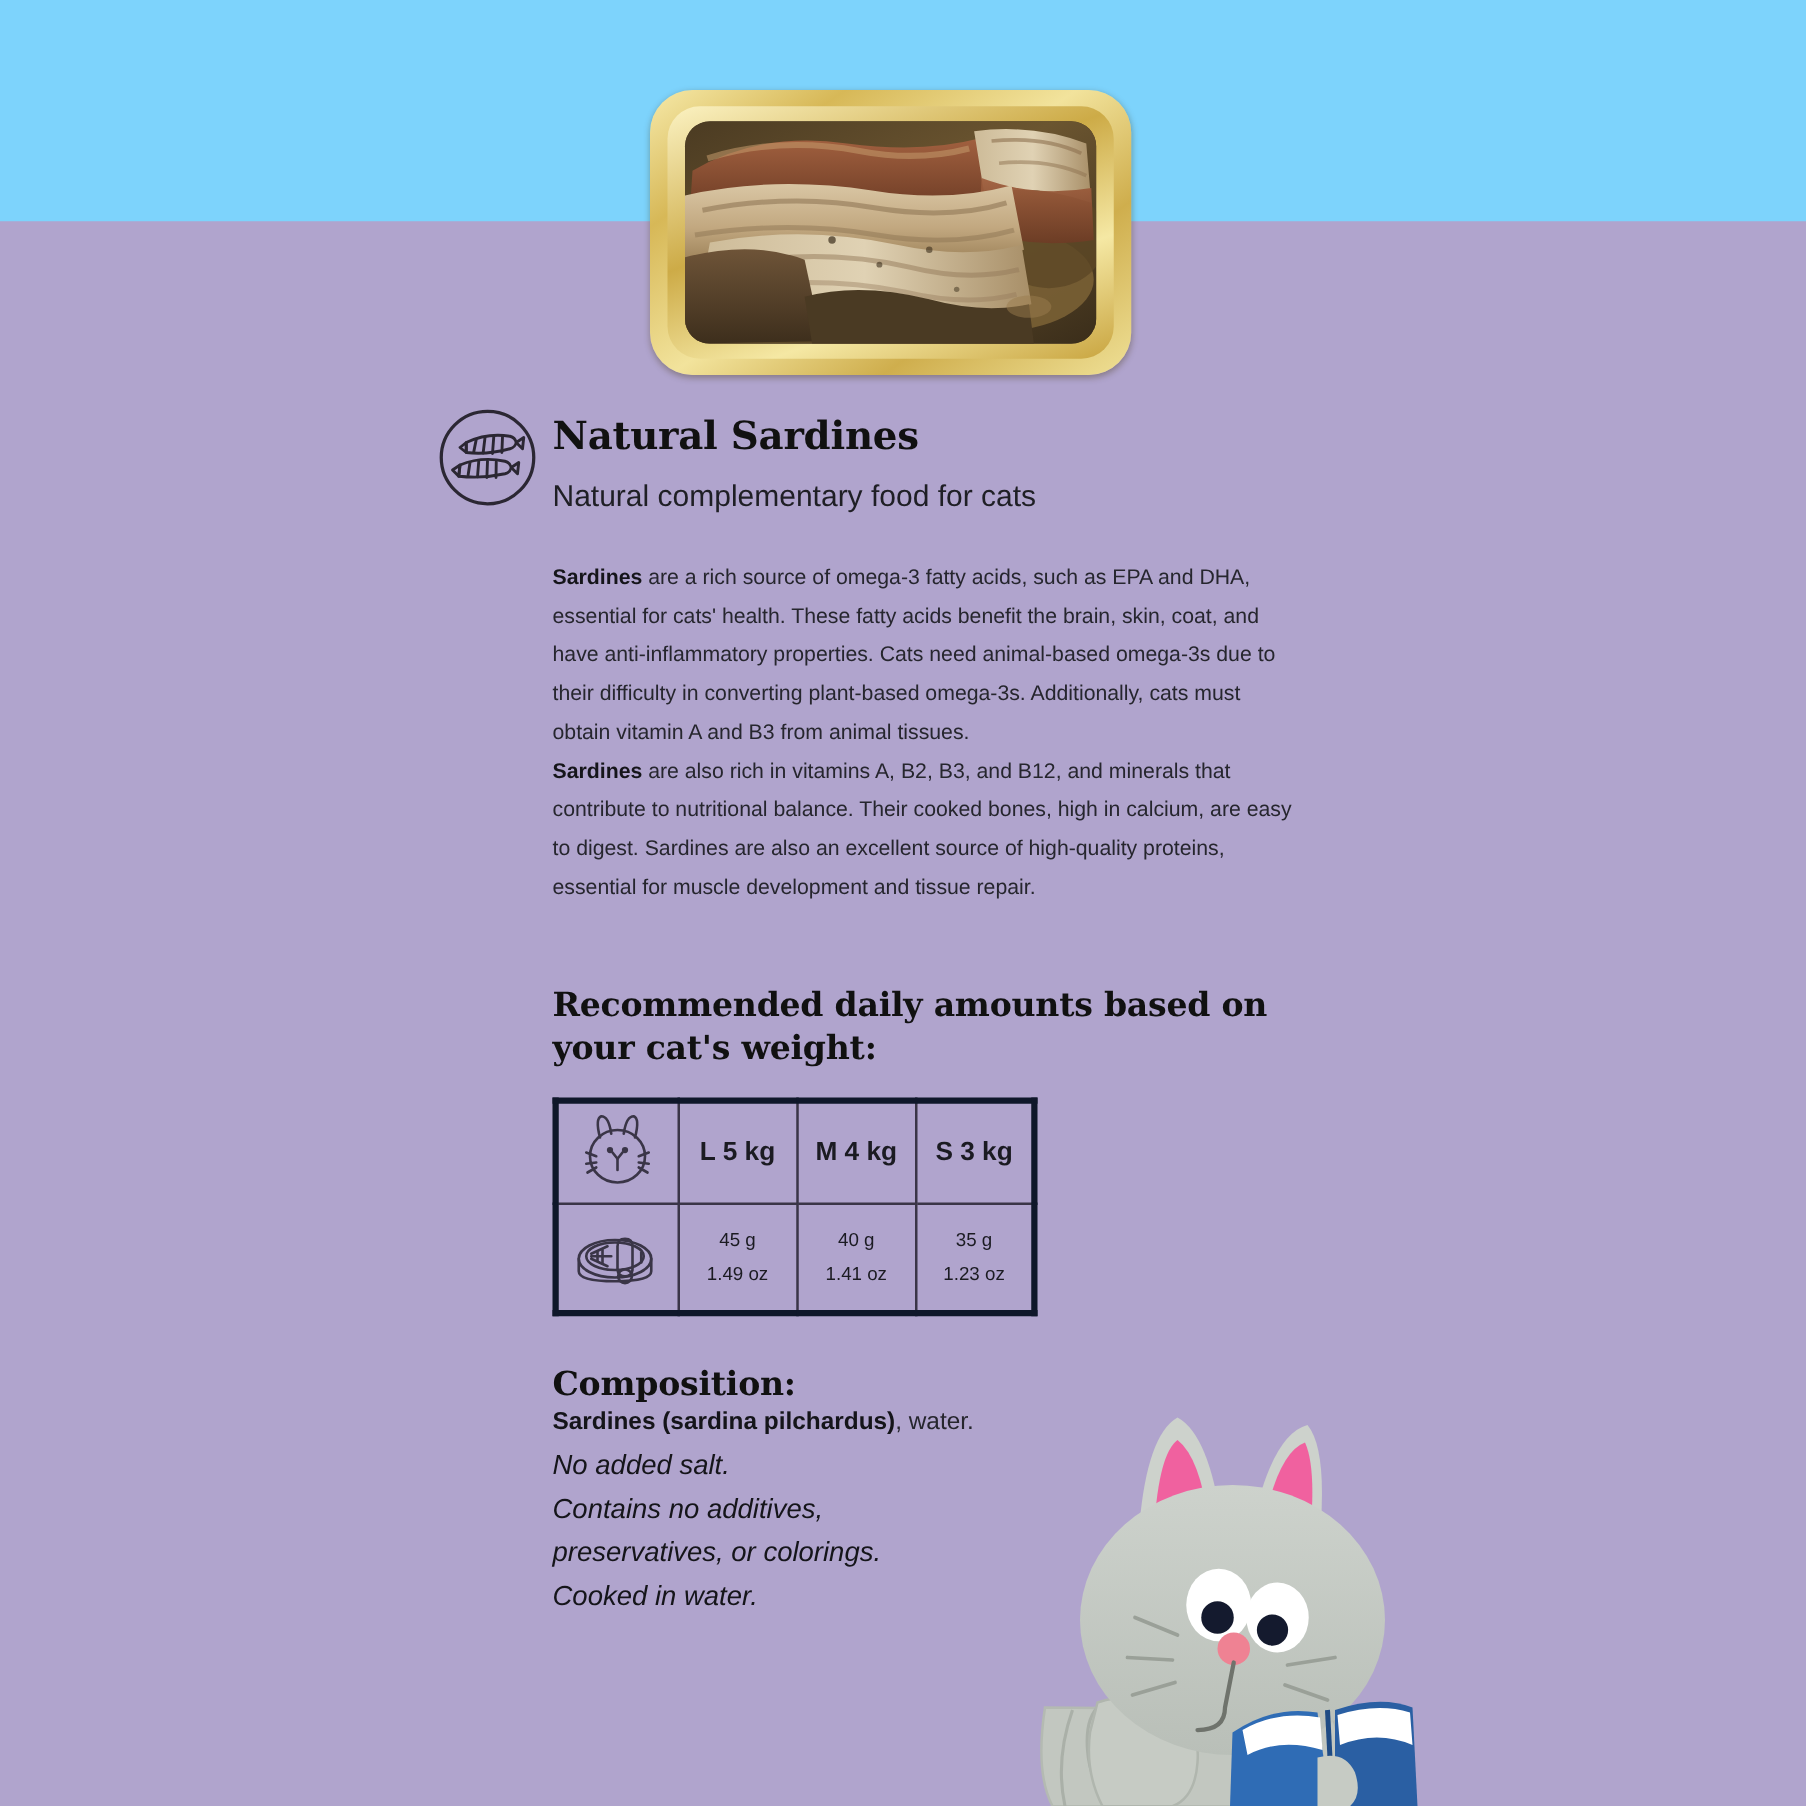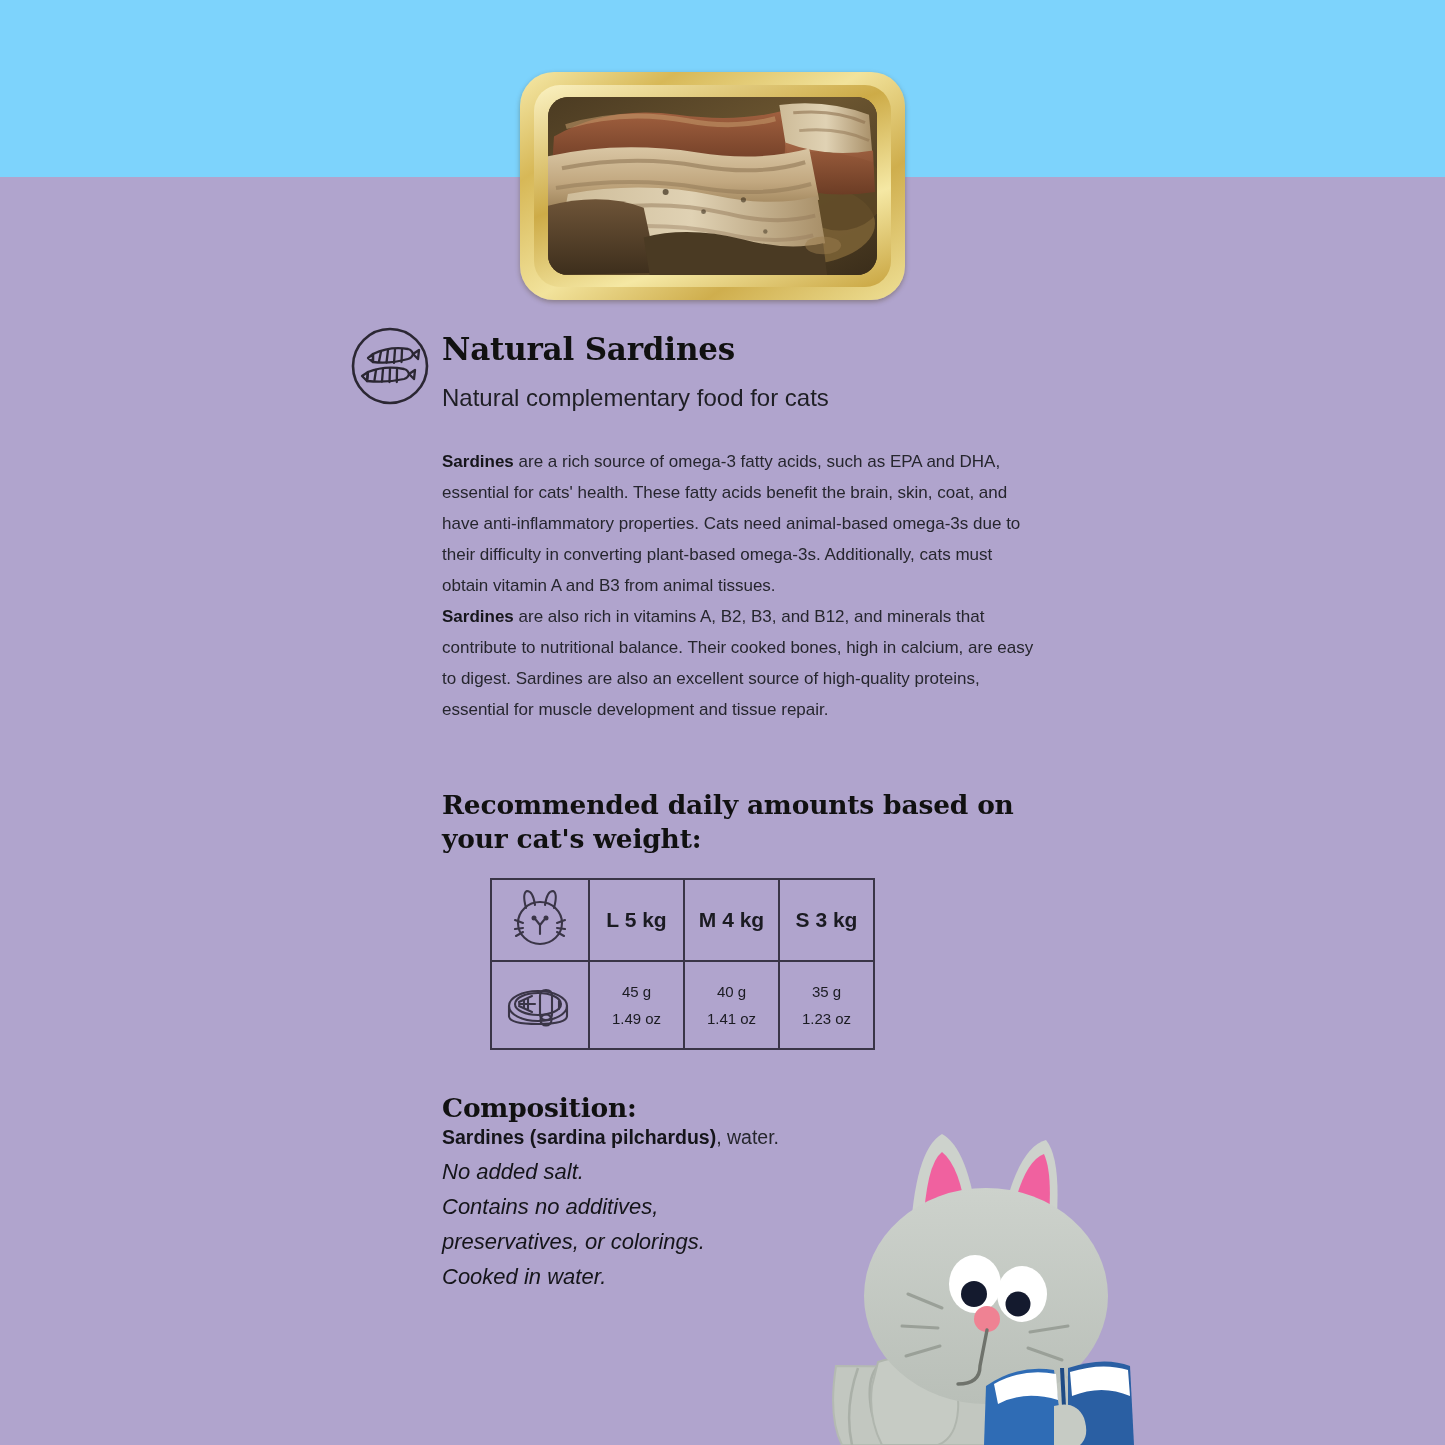--- a/index.html
+++ b/index.html
@@ -143,22 +143,21 @@
     font-size: 26.5px;
     letter-spacing: -0.2px;
   }
 
   
   .dose-table {
     position: absolute;
     left: 442px;
     top: 878px;
     border-collapse: collapse;
-    border: 2px solid #0f172a;
-    margin-left: 48px;
+    border: 5px solid #0f172a;
   }
   .dose-table td {
     border: 2px solid #3a3547;
     text-align: center;
     vertical-align: middle;
     color: #1b1b22;
   }
   .dose-table td.iconcell {
     width: 98px;
     padding: 0;

